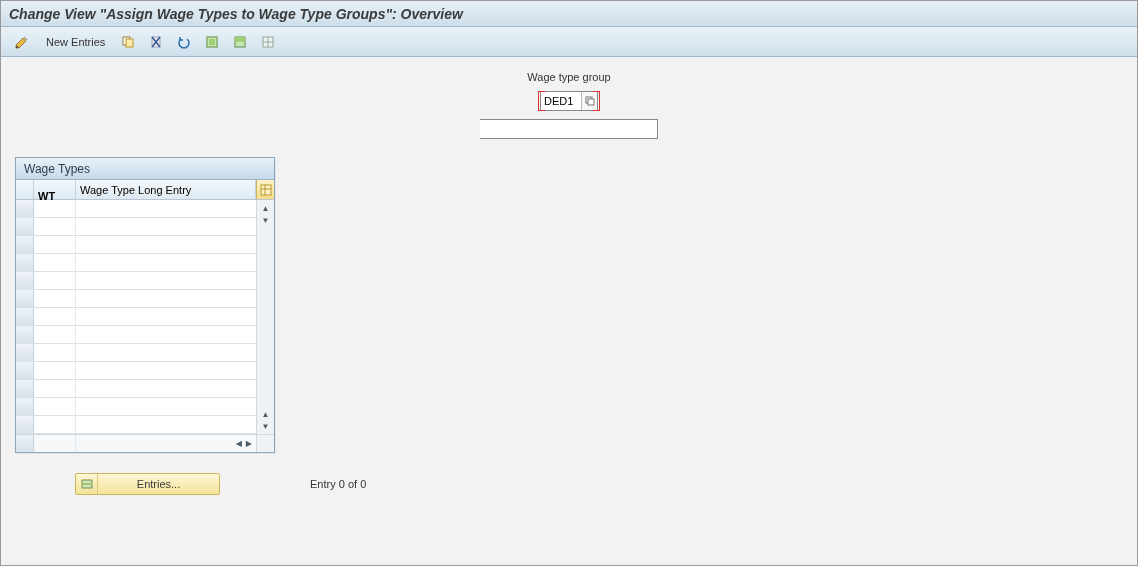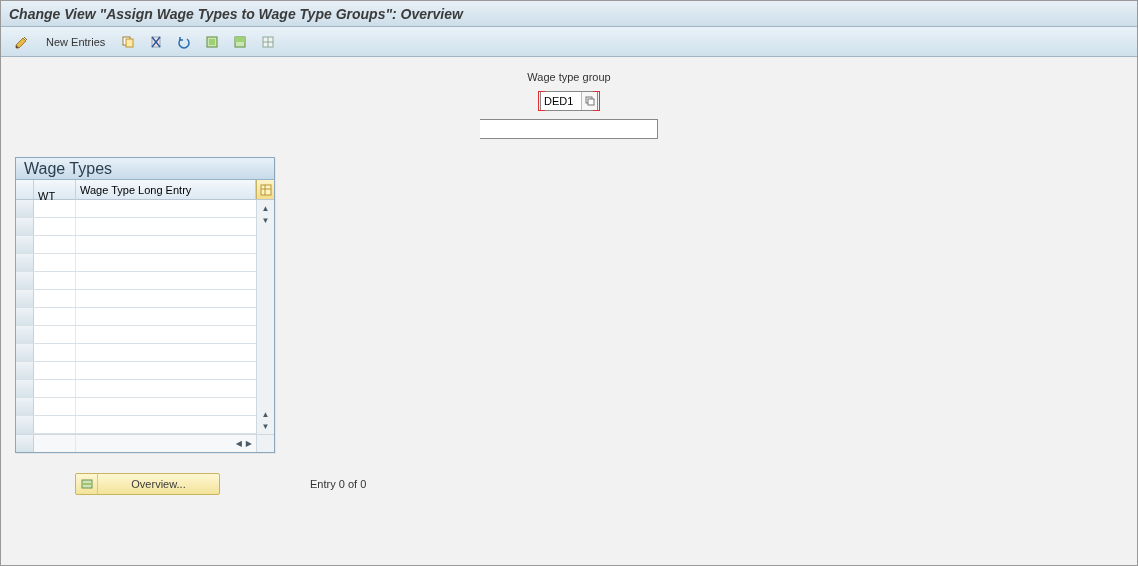--- a/index.html
+++ b/index.html
@@ -132,32 +132,32 @@
     border:1px solid #8ca6bb;
     background:#fff;
     box-shadow:1px 1px 0 rgba(0,0,0,0.05);
   }
   .grid-title {
     background: linear-gradient(to bottom,#e8f1f8 0%,#c7dae9 100%);
     height:22px;
     display:flex;
     align-items:center;
     padding:0 8px;
-    font-size:16px;
+    font-size:12px;
     color:#2b3e4e;
     border-bottom:1px solid #9ab4c7;
   }
   .grid-header-row {
     display:flex;
     height:20px;
     background: linear-gradient(to bottom,#f4f8fb 0%,#dde9f2 100%);
     border-bottom:1px solid #b7c6d2;
   }
   .grid-header-row .sel-col { width:18px; border-right:1px solid #c6d2db; }
-  .grid-header-row .col-wt { width:42px; border-right:1px solid #c6d2db; display:flex;align-items:center;padding:16px 4px; }
+  .grid-header-row .col-wt { width:42px; border-right:1px solid #c6d2db; display:flex;align-items:center;padding:16px 4px;font-weight:bold; }
   .grid-header-row .col-text { flex:1; display:flex;align-items:center;padding:0 4px; border-right:1px solid #c6d2db;}
   .grid-header-row .config-col { width:18px; background:linear-gradient(to bottom,#fff3c9,#f4dd8a); border-left:1px solid #c7b463; display:flex;align-items:center;justify-content:center;}
   .grid-body {
     display:flex;
   }
   .grid-rows { flex:1; }
   .grid-row {
     display:flex;
     height:18px;
     border-bottom:1px solid #d9e0e6;
@@ -407,18 +407,18 @@
   </div>
 
   <div class="bottom-row">
     <div class="position-btn">
       <span class="icon-slot">
         <svg width="14" height="14" viewBox="0 0 14 14">
             <rect x="2" y="3" width="10" height="8" fill="#cfe3b8" stroke="#6f8f4d"></rect>
             <rect x="2" y="6" width="10" height="2" fill="#9fc574"></rect>
           </svg>
       </span>
-      <span class="label">Overview...</span>
+      <span class="label">Entries...</span>
     </div>
     <span class="entry-text">Entry 0 of 0</span>
   </div>
 
 </div>
 
 </body></html>

